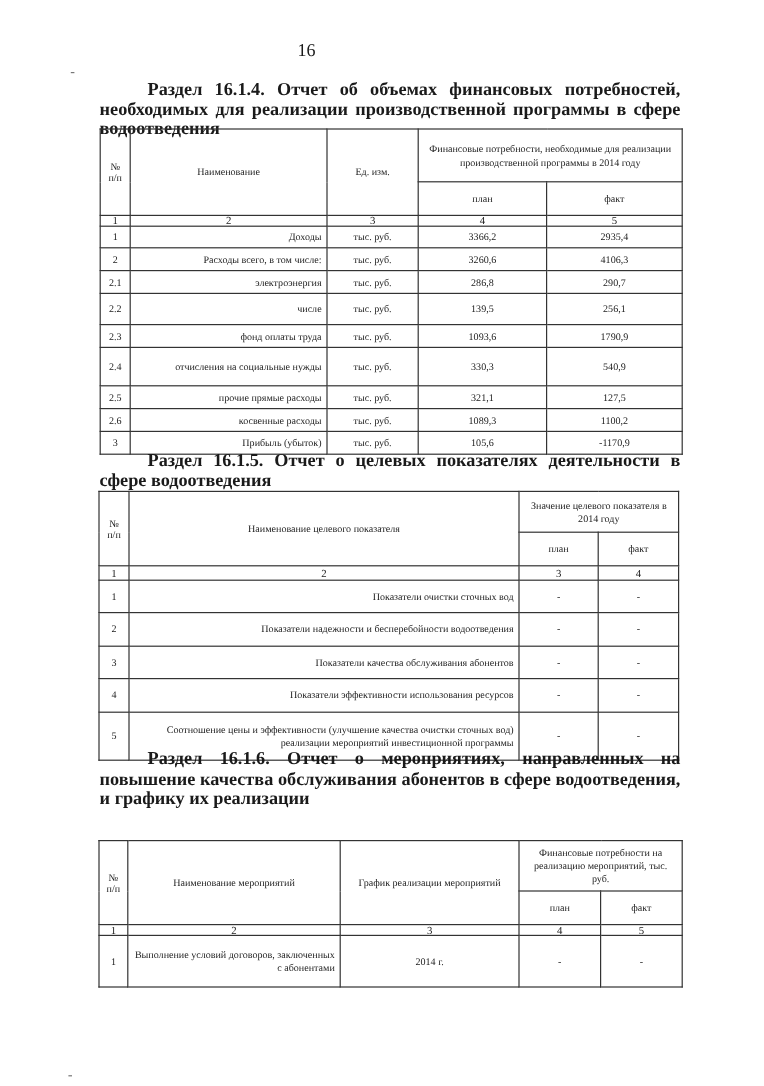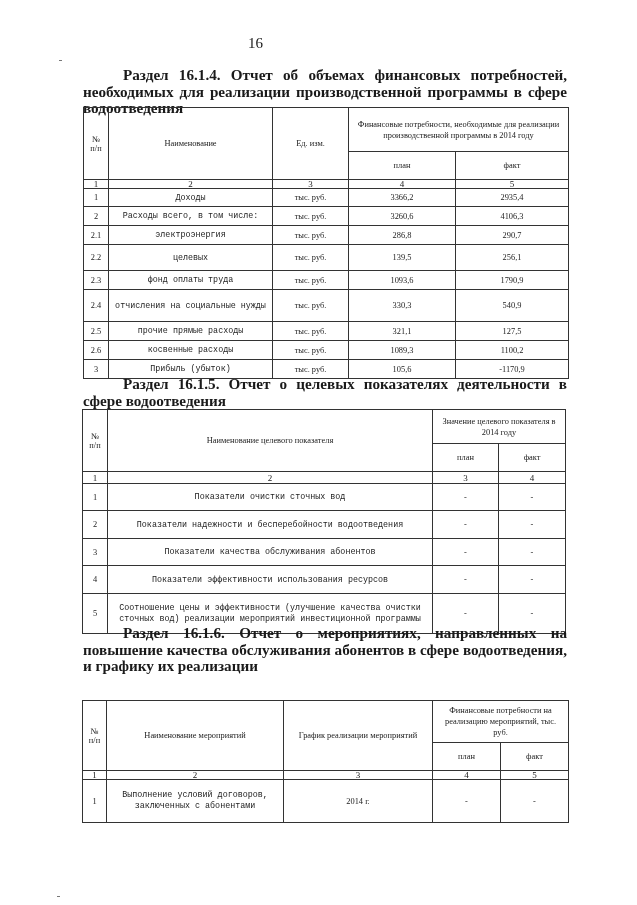--- a/index.html
+++ b/index.html
@@ -6,21 +6,21 @@
   body { width: 637px; height: 905px; position: relative; overflow: hidden; color: #1a1a1a; }
   .page-number { position: absolute; left: 0; width: 511px; top: 35px; text-align: center;
     font-family: "Liberation Serif", serif; font-size: 15px; }
   .section-title { position: absolute; left: 83px; width: 484px;
     font-family: "Liberation Serif", serif; font-weight: bold; font-size: 15.2px; line-height: 16.5px;
     text-align: justify; text-align-last: left; text-indent: 40px; }
   table.doc { position: absolute; border-collapse: collapse; table-layout: fixed;
     font-family: "Liberation Serif", serif; font-size: 8.4px; color: #222; }
   table.doc td, table.doc th { border: 1px solid #333; padding: 0 4px; font-weight: normal; vertical-align: middle; overflow: hidden; }
   .c { text-align: center; }
-  .l { text-align: center; font-family: Liberation Mono, monospace; }
+  .l { text-align: right; }
   .idx td { height: 8px; font-size: 9px; line-height: 8px; padding: 0; text-align: center; border-bottom: 2px solid #333; }
   .mark { position: absolute; background: #777; }
 </style>
 </head>
 <body>
 
 <div class="page-number">16</div>
 
 <div class="section-title" style="top:55px;margin-top:12px;">Раздел 16.1.4. Отчет об объемах финансовых потребностей, необходимых для реализации производственной программы в сфере водоотведения</div>
 
@@ -66,21 +66,21 @@
   </tr>
   <tr style="height:19px;">
     <td class="c">2.1</td>
     <td class="l">электроэнергия</td>
     <td class="c">тыс. руб.</td>
     <td class="c">286,8</td>
     <td class="c">290,7</td>
   </tr>
   <tr style="height:26px;">
     <td class="c">2.2</td>
-    <td class="l">целевых</td>
+    <td class="l">числе</td>
     <td class="c">тыс. руб.</td>
     <td class="c">139,5</td>
     <td class="c">256,1</td>
   </tr>
   <tr style="height:19px;">
     <td class="c">2.3</td>
     <td class="l">фонд оплаты труда</td>
     <td class="c">тыс. руб.</td>
     <td class="c">1093,6</td>
     <td class="c">1790,9</td>

